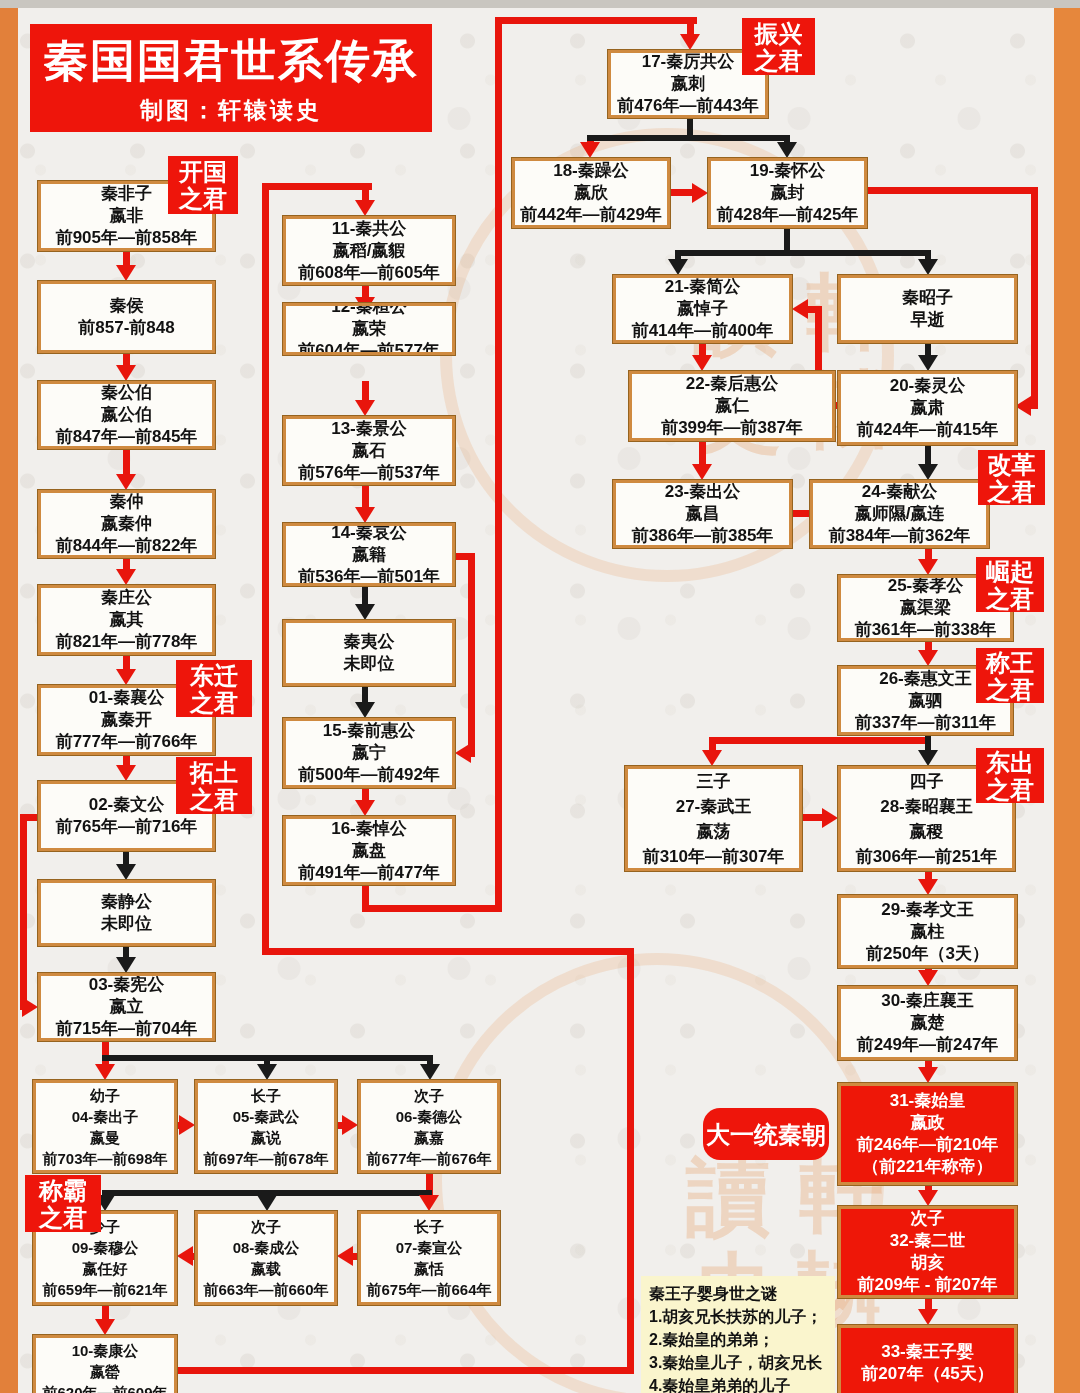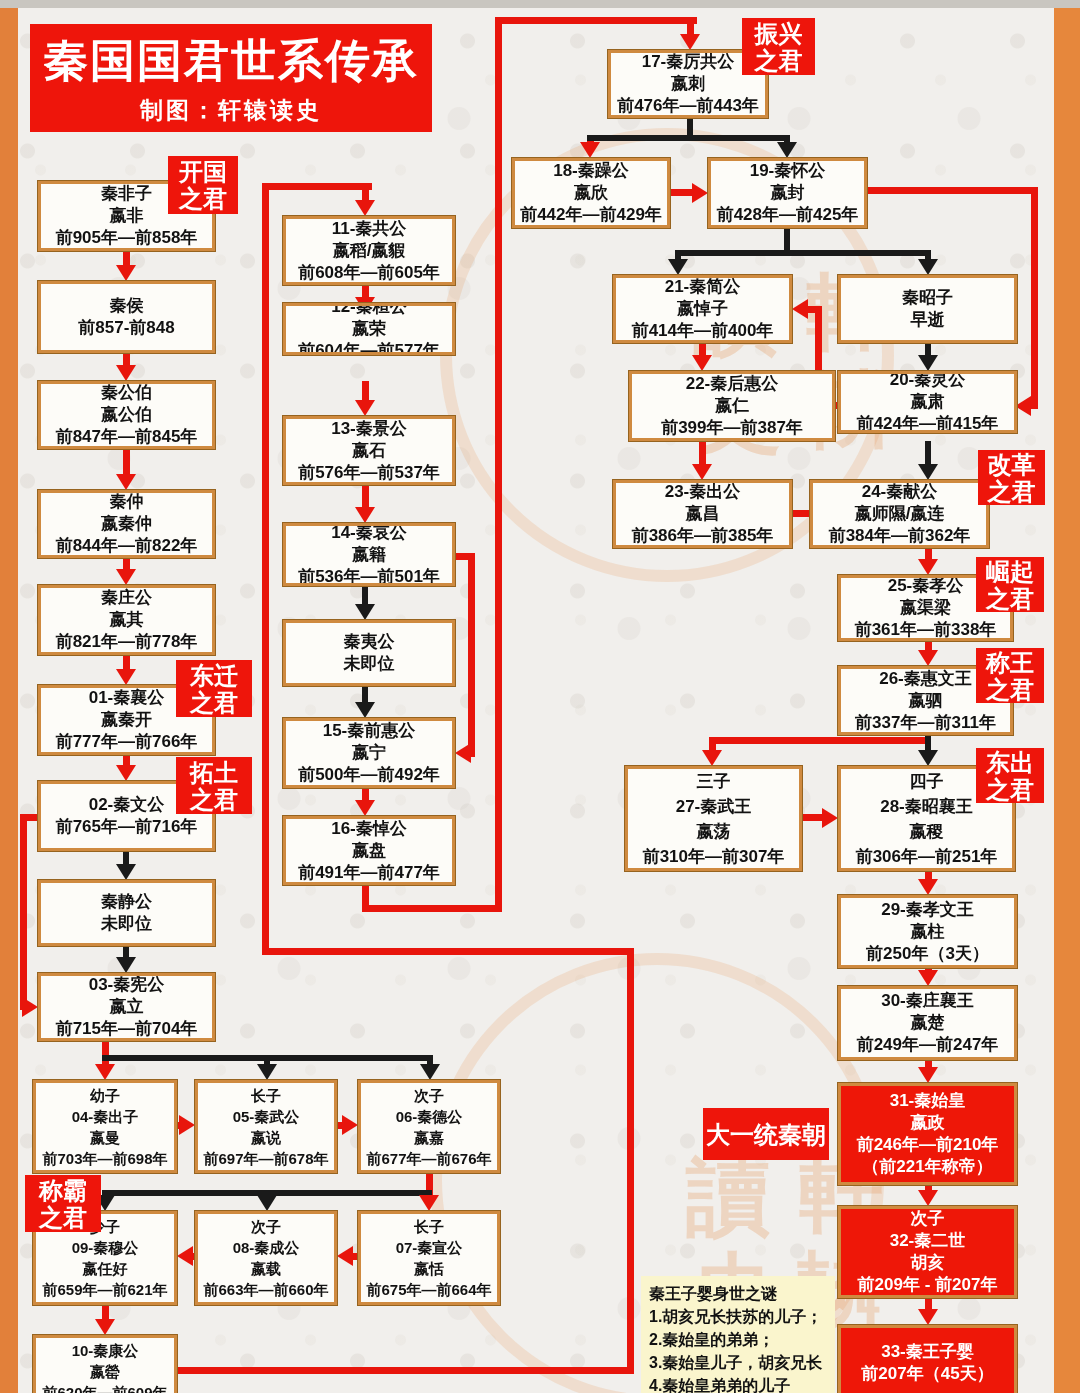--- a/index.html
+++ b/index.html
@@ -328,21 +328,21 @@
     </div>
     <div class="node" style="left: 838px; top: 267px; width: 179px; height: 68px;">
       <div>秦昭子</div>
       <div>早逝</div>
     </div>
     <div class="node" style="left: 629px; top: 363px; width: 206px; height: 70px;">
       <div>22-秦后惠公</div>
       <div>嬴仁</div>
       <div>前399年—前387年</div>
     </div>
-    <div class="node" style="left: 838px; top: 363px; width: 179px; height: 62px;">
+    <div class="node" style="left: 838px; top: 363px; width: 179px; height: 74px;">
       <div>20-秦灵公</div>
       <div>嬴肃</div>
       <div>前424年—前415年</div>
     </div>
     <div class="node" style="left: 613px; top: 472px; width: 179px; height: 68px;">
       <div>23-秦出公</div>
       <div>嬴昌</div>
       <div>前386年—前385年</div>
     </div>
     <div class="node" style="left: 810px; top: 472px; width: 179px; height: 68px;">
@@ -427,21 +427,21 @@
       <div>之君</div>
     </div>
     <div class="badge" style="left: 976px; top: 640px; width: 68px; height: 55px;">
       <div>称王</div>
       <div>之君</div>
     </div>
     <div class="badge" style="left: 976px; top: 740px; width: 68px; height: 55px;">
       <div>东出</div>
       <div>之君</div>
     </div>
-    <div class="badge one" style="left: 703px; top: 1100px; width: 126px; height: 52px;">
+    <div class="badge one" style="left: 703px; top: 1100px; width: 126px; height: 52px; border-radius: 17px;">
       <div>大一统秦朝</div>
     </div>
     <div class="" id="note" style="position: absolute; z-index: 3; left: 641px; top: 1268px; width: 194px; height: 125px; background: rgb(250, 245, 205);">
       <div>秦王子婴身世之谜</div>
       <div>1.胡亥兄长扶苏的儿子；</div>
       <div>2.秦始皇的弟弟；</div>
       <div>3.秦始皇儿子，胡亥兄长</div>
       <div>4.秦始皇弟弟的儿子</div>
     </div>
   </div>

